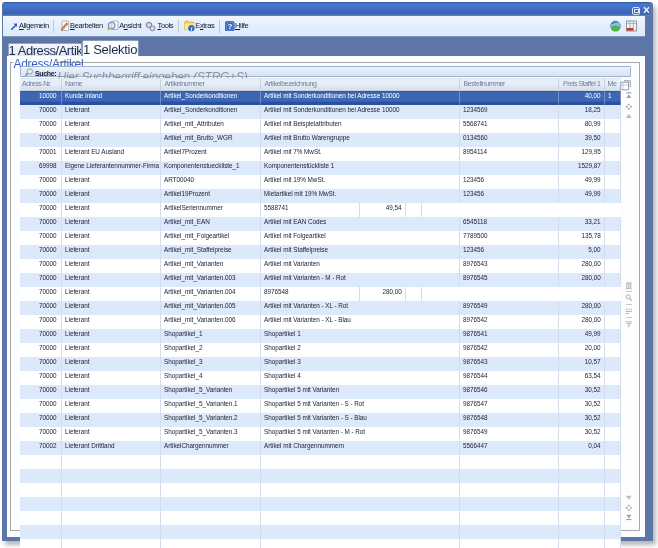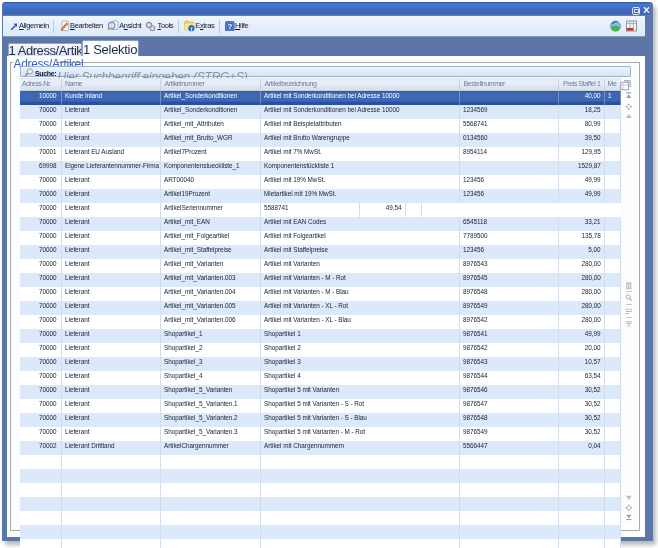--- a/index.html
+++ b/index.html
@@ -468,23 +468,20 @@
 <div class="row">
       <div class="c c0 r">
         <span>70000</span>
       </div>
       <div class="c c1 l">
         <span>Lieferant</span>
       </div>
       <div class="c c2 l">
         <span>Artikel_mit_Varianten.004</span>
       </div>
-      <div class="c c3 l">
-        <span>Artikel mit Varianten - M - Blau</span>
-      </div>
       <div class="c c4 l">
         <span>8976548</span>
       </div>
       <div class="c c5 r">
         <span>280,00</span>
       </div>
       <div class="c c6 m">
         <span></span>
       </div>
     </div>

